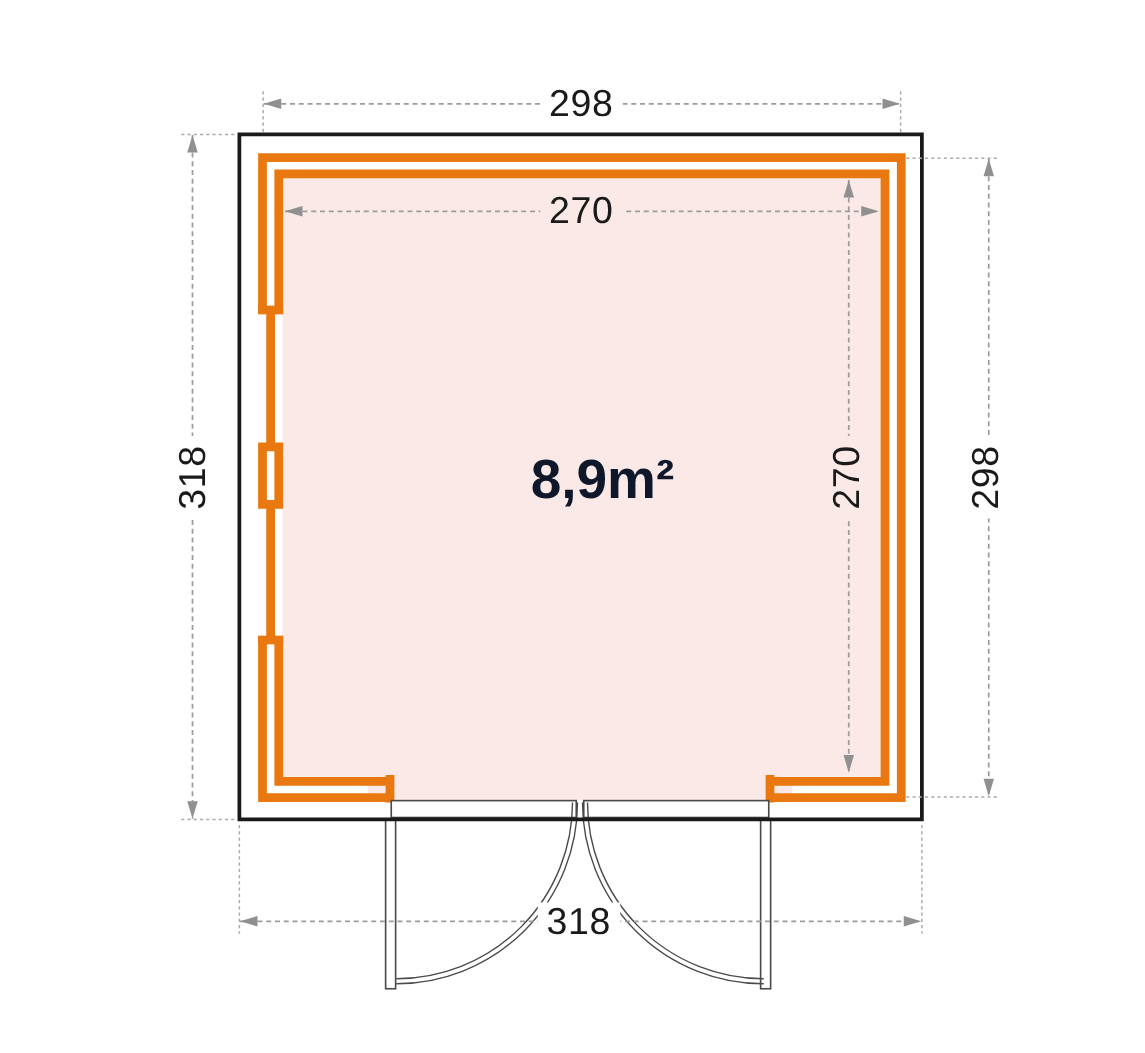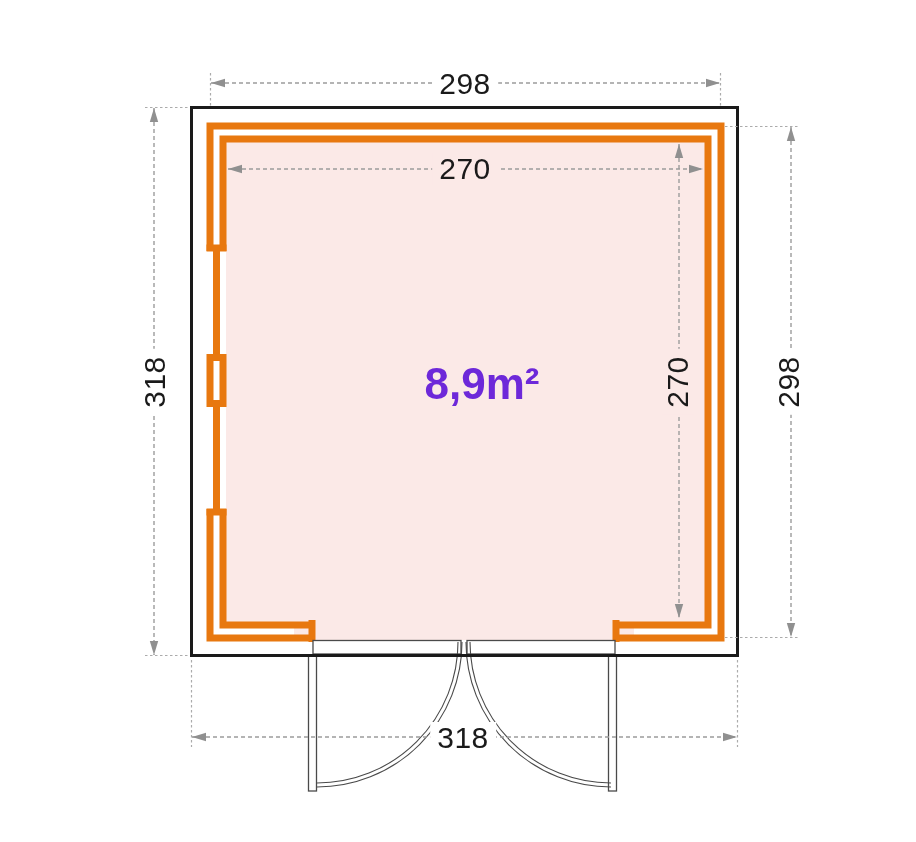--- a/index.html
+++ b/index.html
@@ -9,21 +9,21 @@
   svg{display:block;}
   .dim-label{
     position:absolute;transform:translate(-50%,-50%);
     font-size:30px;line-height:1;color:#1a1a1a;background:#ffffff;
     padding:1px 7px;white-space:nowrap;letter-spacing:0.5px;
   }
   .dim-label.rot{transform:translate(-50%,-50%) rotate(-90deg);}
   .dim-label.on-floor{background:#FBE9E7;}
   .area-label{
     position:absolute;transform:translate(-50%,-50%);
-    font-size:44px;font-weight:bold;line-height:1;color:#6d28d9;
+    font-size:44px;font-weight:bold;line-height:1;color:#0f172a;
     white-space:nowrap;
   }
 </style>
 </head>
 <body>
 
 <div class="stage">
   <svg width="916" height="842" viewBox="0 0 916 842">
 
     <path d="M 215,142 H 694 V 622 H 623 V 640 H 283 V 622 H 215 Z" fill="#FBE9E7" stroke="none"></path>

